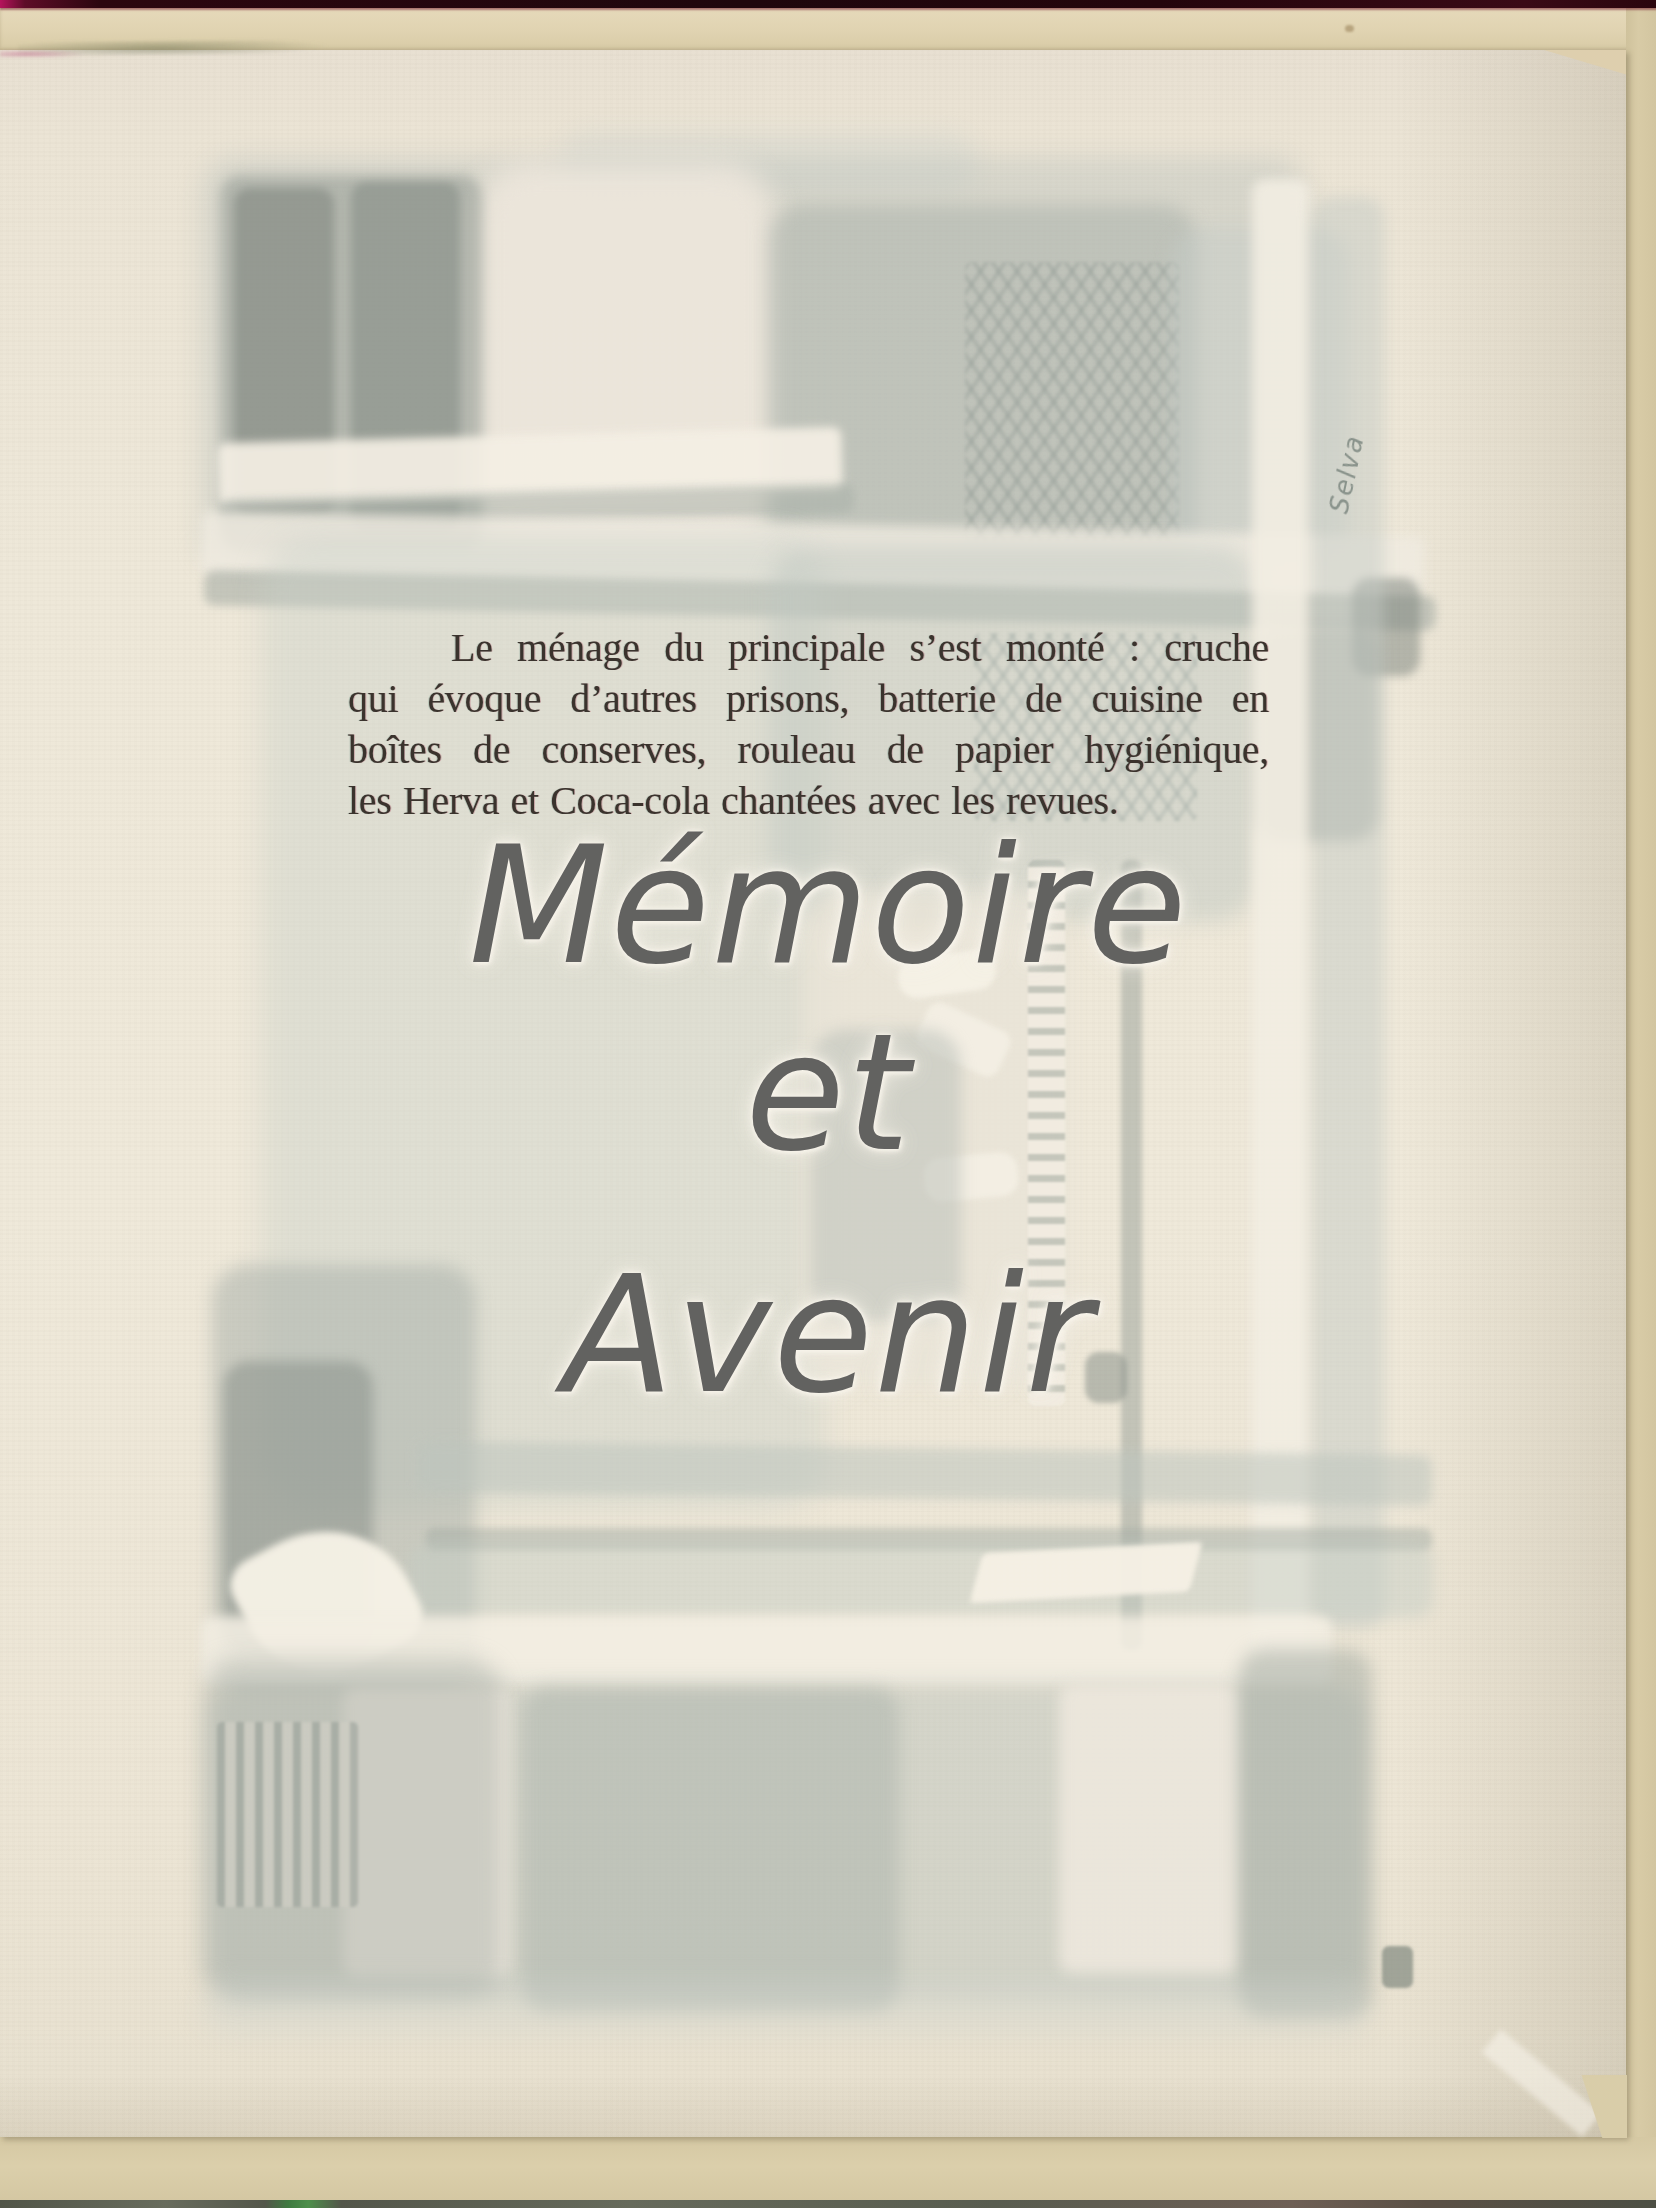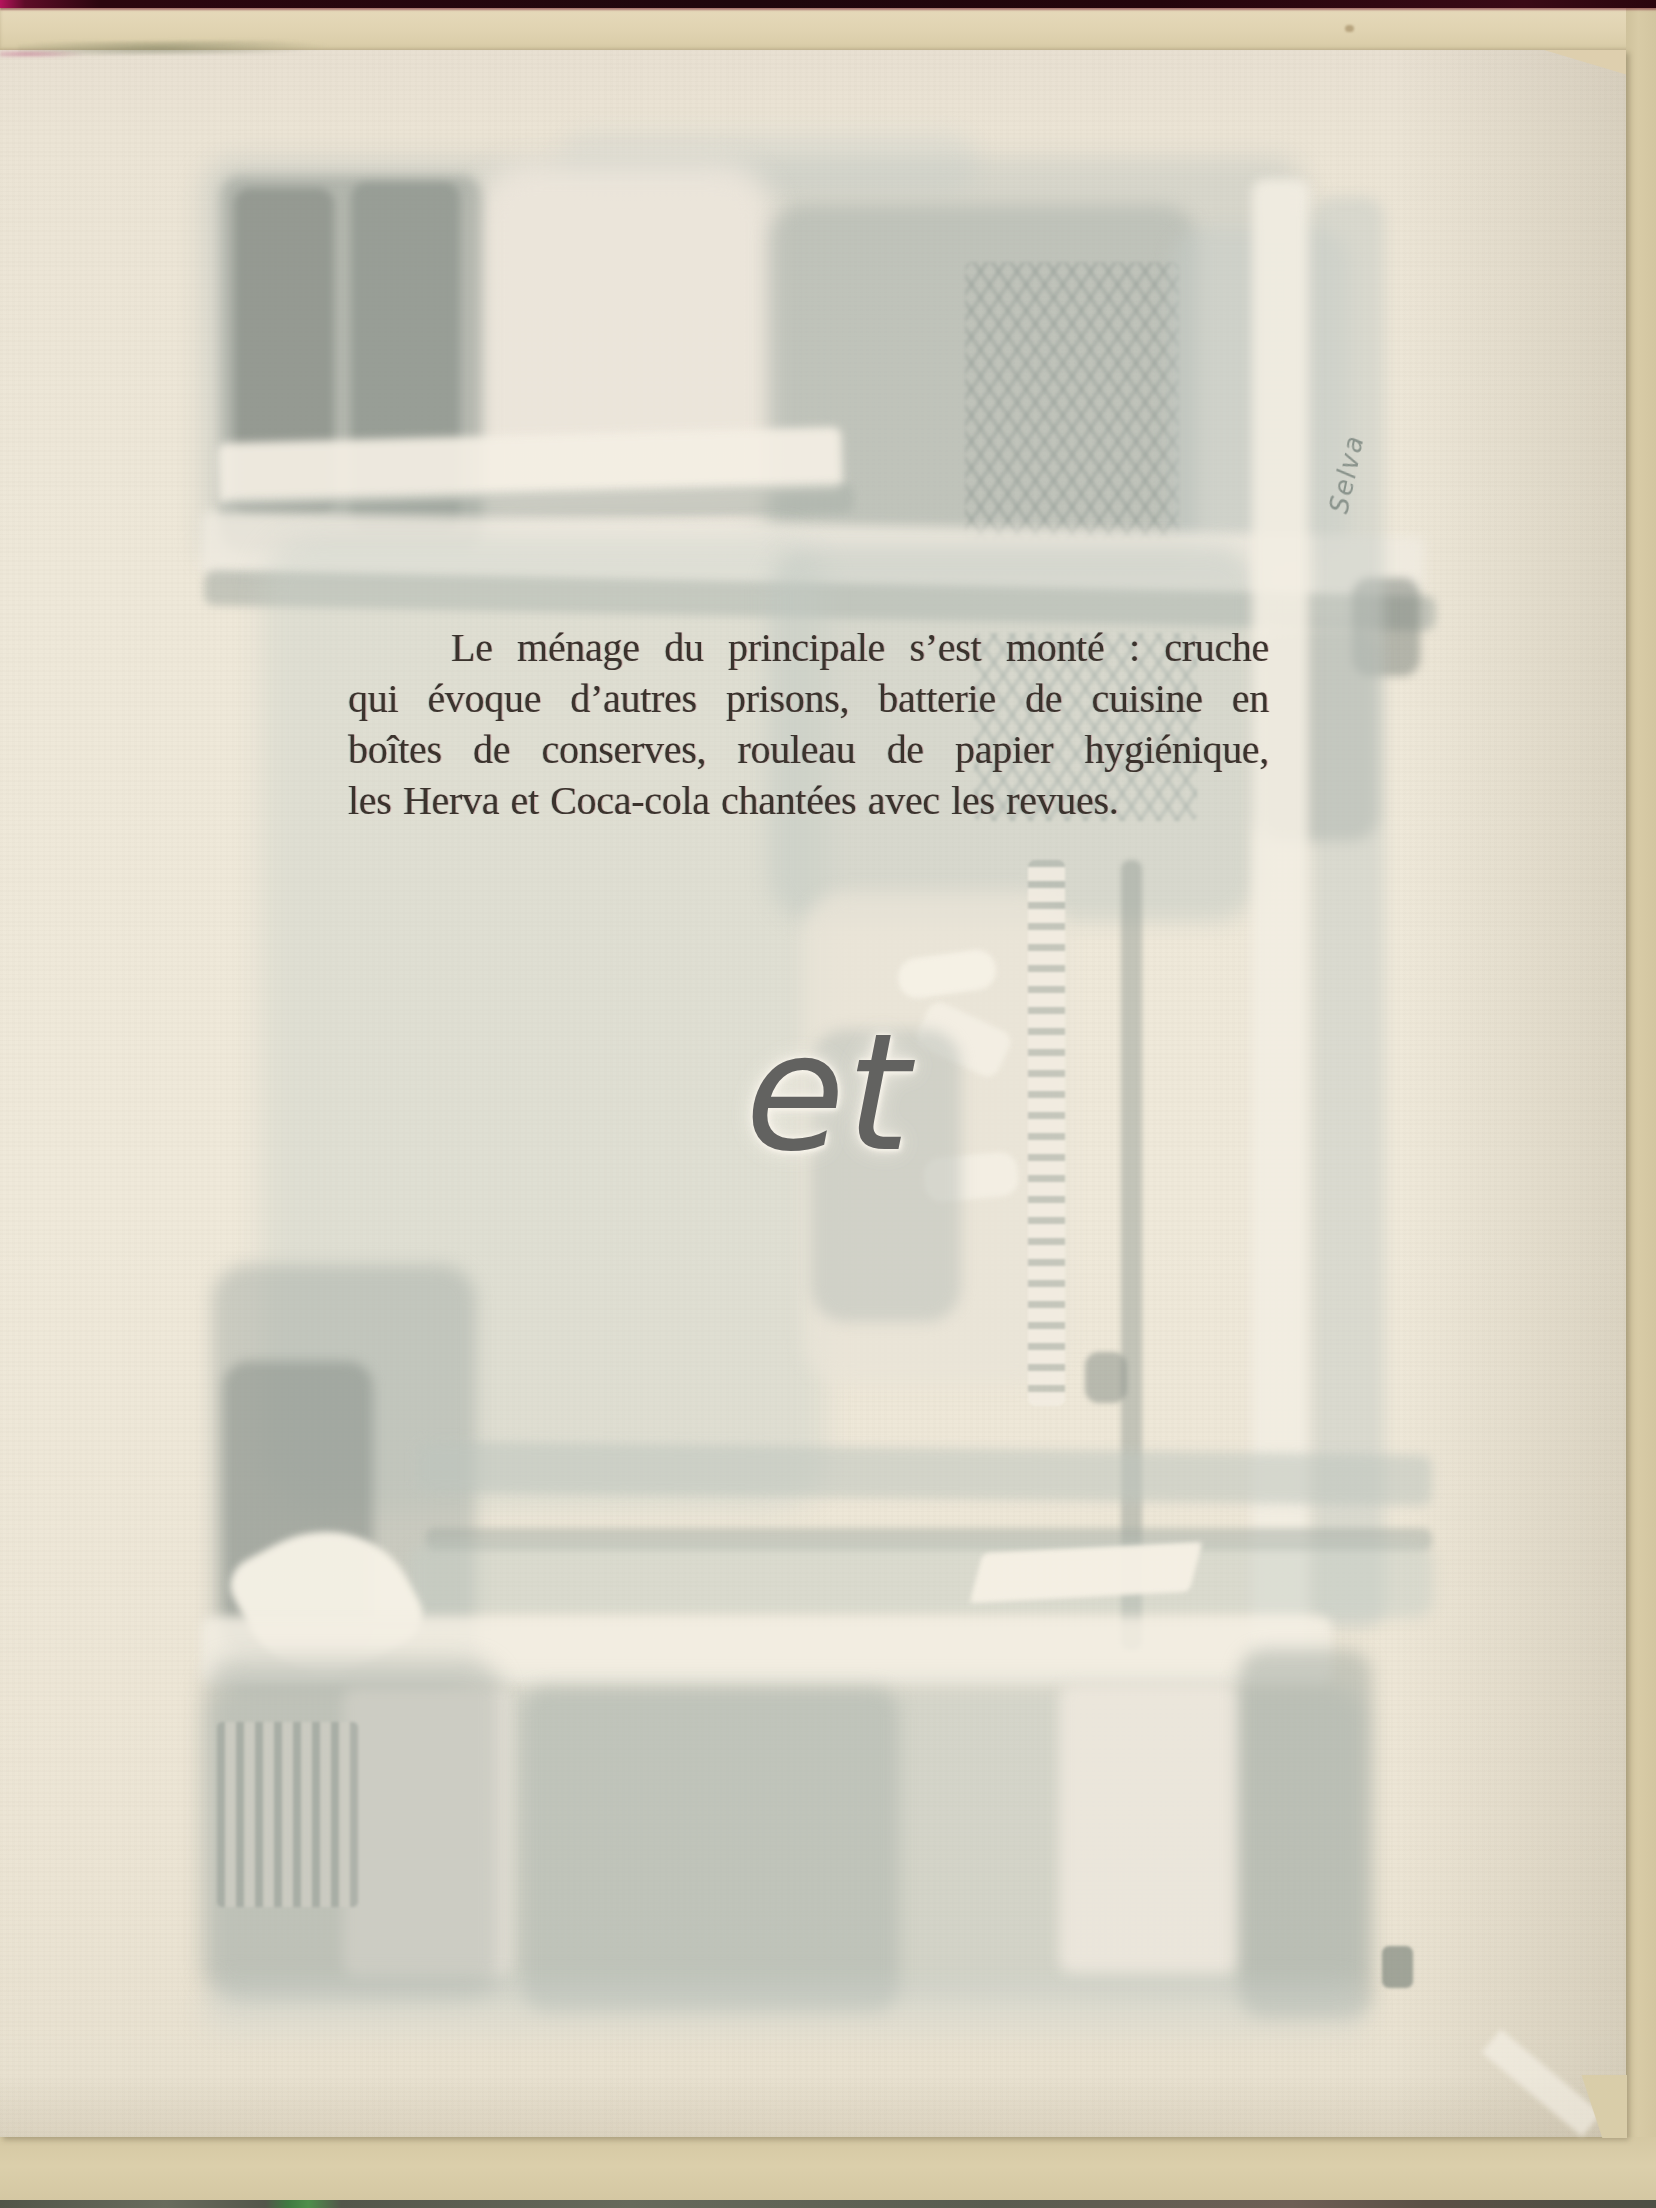--- a/index.html
+++ b/index.html
@@ -164,21 +164,23 @@
     </div>
 
   <div class="paragraph">
     <div class="pline just first">Le ménage du principale s’est monté : cruche</div>
     <div class="pline just">qui évoque d’autres prisons, batterie de cuisine en</div>
     <div class="pline just">boîtes de conserves, rouleau de papier hygiénique,</div>
     <div class="pline last">les Herva et Coca-cola chantées avec les revues.</div>
   </div>
 
   <div class="watermark">
+    <div class="wm-line wm-1">Mémoire</div>
     <div class="wm-line wm-2">et</div>
+    <div class="wm-line wm-3">Avenir</div>
   </div>
 
   <div class="binding-top"></div>
   <div class="binding-bottom"></div>
   <div class="corner-fold-br-glint"></div>
   <div class="corner-fold-tr"></div>
   <div class="corner-fold-br"></div>
   <div class="top-edge-shadow"></div>
   <div class="top-edge-magenta"></div>
   <div class="band-speck"></div>

